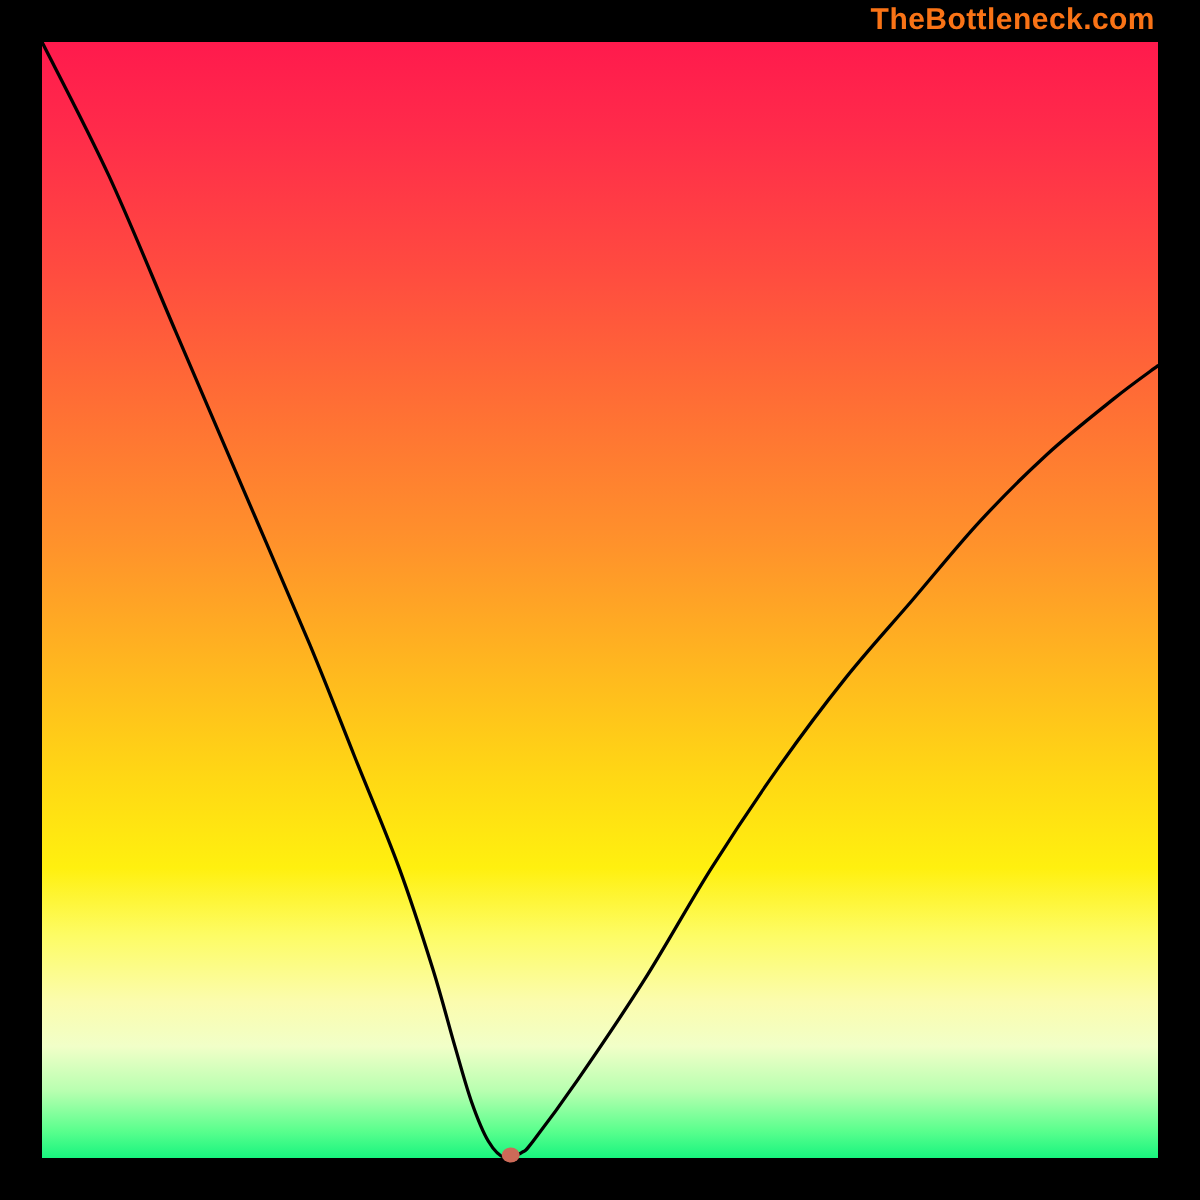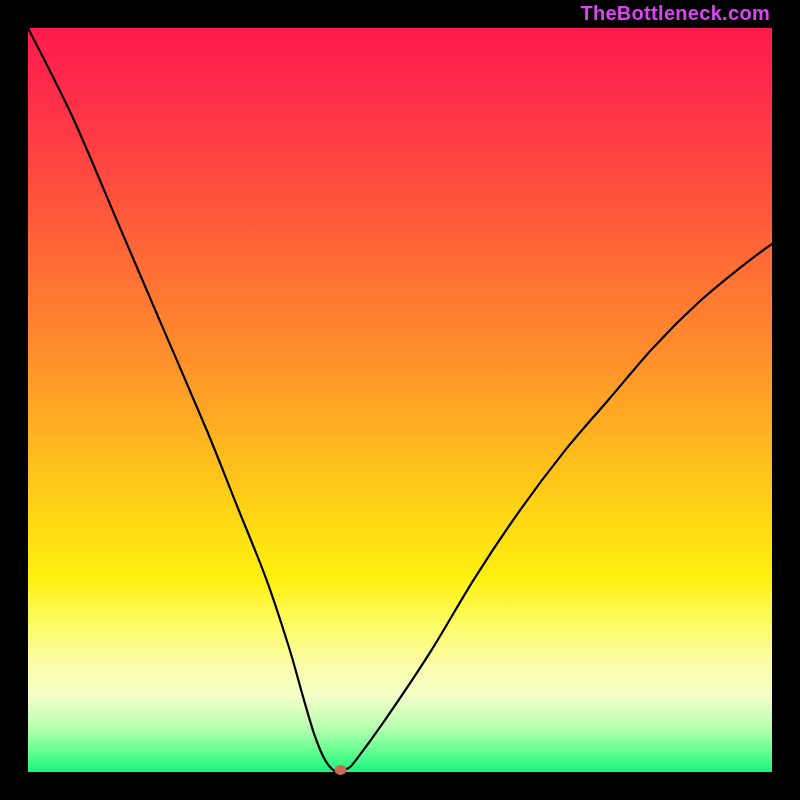--- a/index.html
+++ b/index.html
@@ -33,21 +33,21 @@
       #5cff8e 97.5%,
       #18f47e 100%);
   }
   .watermark {
     position: absolute;
     top: 2px;
     right: 30px;
     font-family: Arial, Helvetica, sans-serif;
     font-size: 20px;
     font-weight: bold;
-    color: #d946ef;
+    color: #f97316;
     letter-spacing: 0.3px;
   }
   svg.curve {
     position: absolute;
     left: 0; top: 0;
     width: 744px; height: 744px;
     overflow: visible;
   }
   .curve-path {
     fill: none;

